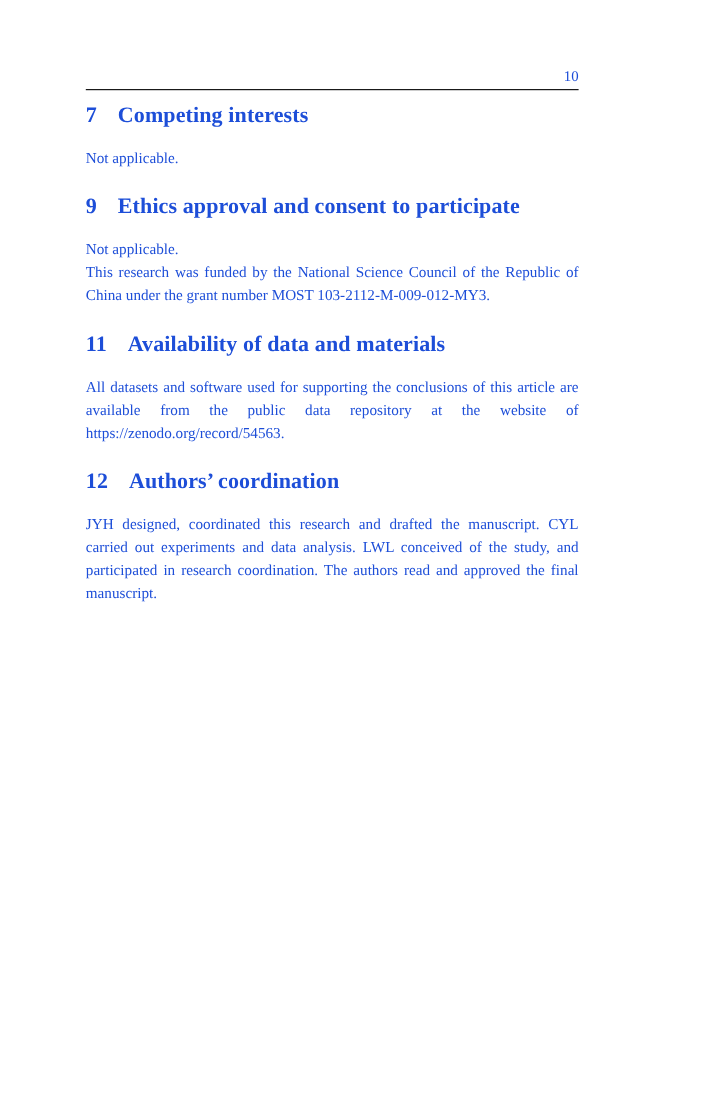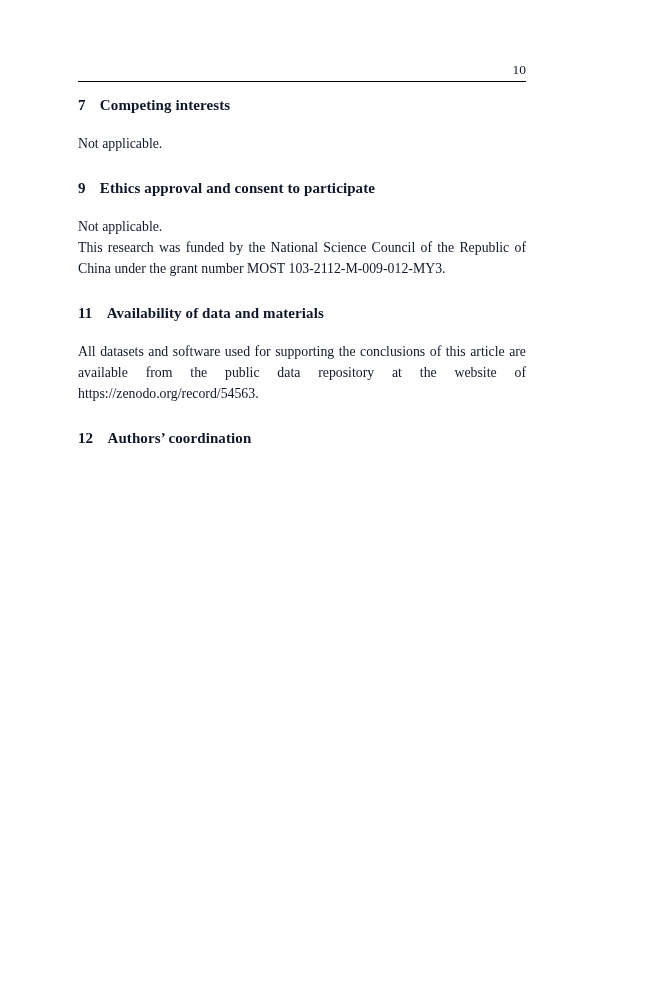--- a/index.html
+++ b/index.html
@@ -2,40 +2,40 @@
 <html><head>
 <meta charset="utf-8">
 <style>
   * { margin: 0; padding: 0; box-sizing: border-box; }
   html, body { background: #ffffff; }
   .page {
     position: relative;
     width: 604px;
     height: 1000px;
     background: #ffffff;
-    color: #0f172a;
+    color: #1d4ed8;
     font-family: "Liberation Serif", "DejaVu Serif", serif;
     overflow: hidden;
   }
   .content {
     position: absolute;
     left: 78px;
     right: 78px;
     top: 0;
   }
   .header {
     padding-top: 62px;
     padding-bottom: 3px;
     border-bottom: 1px solid #000000;
     text-align: right;
     font-size: 13.5px;
     line-height: 16px;
   }
   h2.sec-heading {
-    font-size: 15px;
+    font-size: 20px;
     line-height: 23px;
     font-weight: bold;
     margin: 23px 0 16px 0;
     letter-spacing: 0.1px;
   }
   section:first-of-type h2.sec-heading { margin-top: 12px; }
   .sec-num {
     display: inline-block;
     margin-right: 0.95em;
   }
@@ -82,17 +82,18 @@
       <h2 class="sec-heading">
         <span class="sec-num">11</span><span>Availability of data and materials</span>
       </h2>
       <p class="sec-body">All datasets and software used for supporting the conclusions of this article are available from the public data repository at the website of https://zenodo.org/record/54563.</p>
     </section>
 
     <section>
       <h2 class="sec-heading">
         <span class="sec-num">12</span><span>Authors’ coordination</span>
       </h2>
+      <p class="sec-body">JYH designed, coordinated this research and drafted the manuscript.  CYL carried out experiments and data analysis. LWL conceived of the study, and participated in research coordination. The authors read and approved the final manuscript.</p>
     </section>
 
 
   </div>
 </div>
 
 </body></html>

